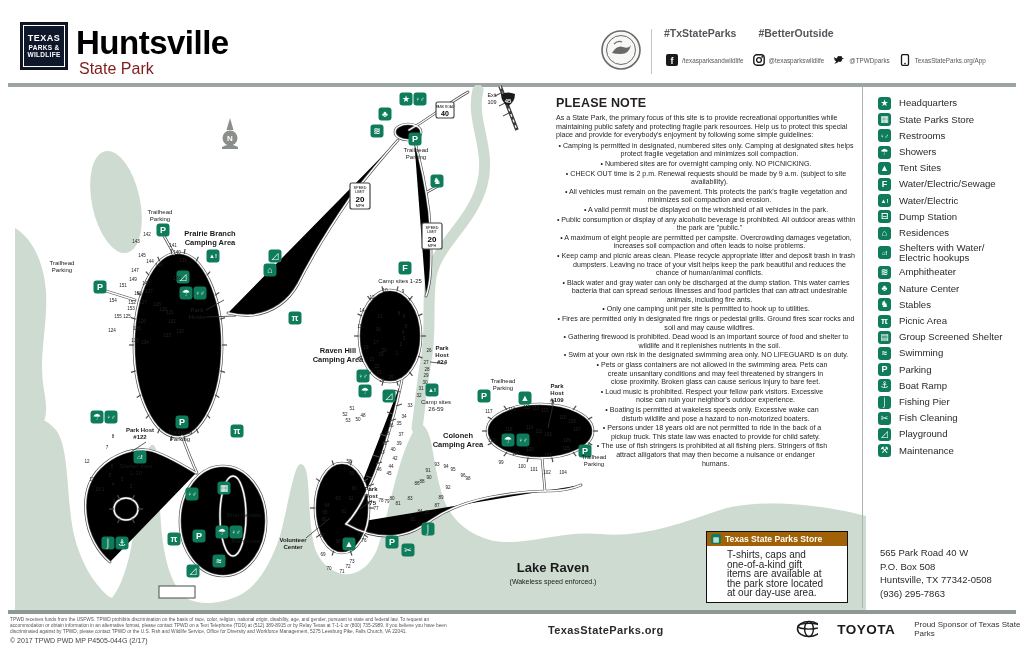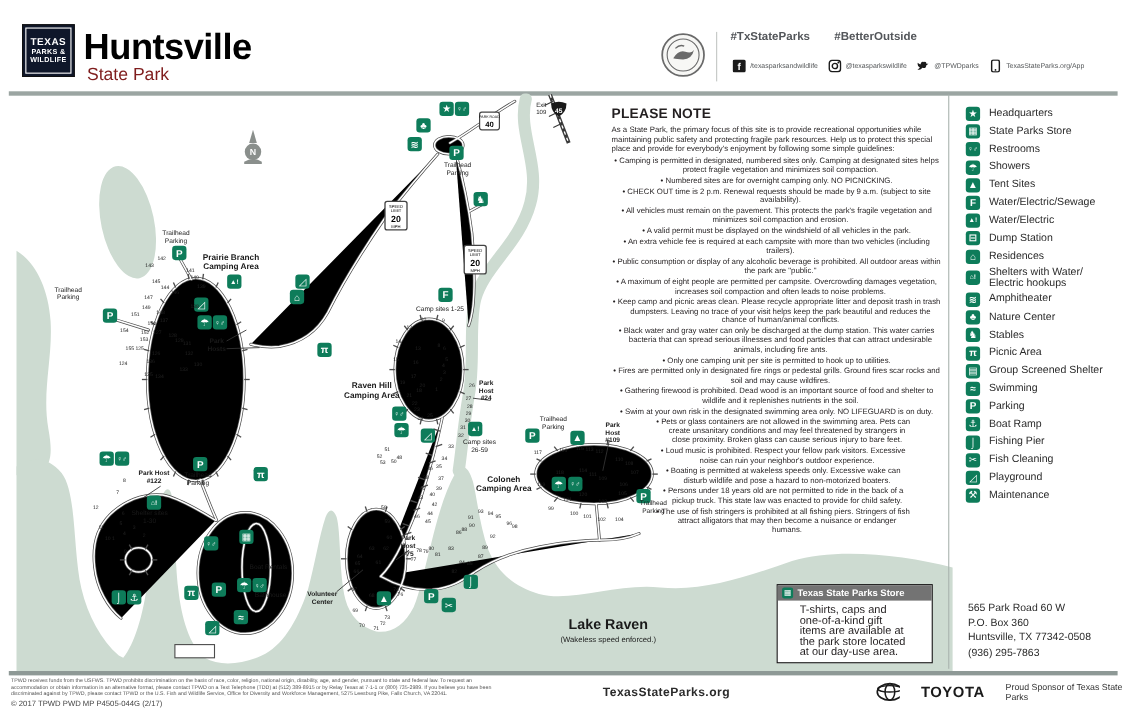--- a/index.html
+++ b/index.html
@@ -33,21 +33,21 @@
   
   .note{position:absolute;left:556px;top:96px;width:300px;}
   .note-title{font-size:12.5px;font-weight:900;letter-spacing:.2px;margin-bottom:4px;}
   .note-intro{font-size:7.1px;line-height:8.6px;margin-bottom:2px;}
   .note ul{margin:0;padding:0;list-style:none;text-align:center;}
   .note li{font-size:7.1px;line-height:8.6px;padding-left:7px;text-indent:-7px;margin-bottom:1px;}
   .note li::before{content:"•  ";}
   .note .indented{margin-left:40px;width:232px;}
   
   .store-box{position:absolute;left:706px;top:531px;width:140px;border:1.5px solid #111;background:#fff;}
-  .store-hdr{background:#737373;color:#fff;font-size:8.6px;font-weight:bold;display:flex;align-items:flex-end;gap:4px;padding:2px 4px;}
+  .store-hdr{background:#a16207;color:#fff;font-size:8.6px;font-weight:bold;display:flex;align-items:flex-end;gap:4px;padding:2px 4px;}
   .store-hdr .gicon{width:10px;height:10px;min-width:10px;font-size:7px;border-radius:2px;}
   .store-body{font-size:10px;line-height:9.6px;padding:4px 20px;}
   
   .address{position:absolute;left:880px;top:546px;font-size:9.5px;line-height:13.5px;color:#2a2a2a;}
   
   .ftr-bar{position:absolute;left:8px;top:610px;width:1008px;height:4px;background:#8e9996;}
   .legal{position:absolute;left:10px;top:617px;width:438px;font-size:4.8px;line-height:5.9px;color:#555;}
   .copyright{position:absolute;left:10px;top:637px;font-size:7px;color:#444;}
   .site-url{position:absolute;left:548px;top:624px;font-size:11px;font-weight:bold;letter-spacing:.4px;color:#2b2b2b;}
   .sponsor{position:absolute;left:796px;top:620px;display:flex;align-items:center;gap:19px;}
@@ -750,21 +750,20 @@
 
   <div class="note">
     <div class="note-title">PLEASE NOTE</div>
     <div class="note-intro">As a State Park, the primary focus of this site is to provide recreational opportunities while maintaining public safety and protecting fragile park resources.  Help us to protect this special place and provide for everybody's enjoyment by following some simple guidelines:</div>
     <ul id="noteBullets">
         <li>Camping is permitted in designated, numbered sites only.  Camping at designated sites helps protect fragile vegetation and minimizes soil compaction.</li>
         <li>Numbered sites are for overnight camping only.  NO PICNICKING.</li>
         <li>CHECK OUT time is 2 p.m.  Renewal requests should be made by 9 a.m. (subject to site availability).</li>
         <li>All vehicles must remain on the pavement.  This protects the park's fragile vegetation and minimizes soil compaction and erosion.</li>
         <li>A valid permit must be displayed on the windshield of all vehicles in the park.</li>
-        <li>An extra vehicle fee is required at each campsite with more than two vehicles (including trailers).</li>
         <li>Public consumption or display of any alcoholic beverage is prohibited.  All outdoor areas within the park are "public."</li>
         <li>A maximum of eight people are permitted per campsite.  Overcrowding damages vegetation, increases soil compaction and often leads to noise problems.</li>
         <li>Keep camp and picnic areas clean.  Please recycle appropriate litter and deposit trash in trash dumpsters.  Leaving no trace of your visit helps keep the park beautiful and reduces the chance of human/animal conflicts.</li>
         <li>Black water and gray water can only be discharged at the dump station.  This water carries bacteria that can spread serious illnesses and food particles that can attract undesirable animals, including fire ants.</li>
         <li>Only one camping unit per site is permitted to hook up to utilities.</li>
         <li>Fires are permitted only in designated fire rings or pedestal grills.  Ground fires scar rocks and soil and may cause wildfires.</li>
         <li>Gathering firewood is prohibited.  Dead wood is an important source of food and shelter to wildlife and it replenishes nutrients in the soil.</li>
         <li>Swim at your own risk in the designated swimming area only.  NO LIFEGUARD is on duty.</li>
       </ul>
     <ul id="noteBulletsInd" class="indented">
@@ -778,22 +777,22 @@
 
   <div class="store-box">
     <div class="store-hdr">
       <span class="gicon">▦</span>
       <span>Texas State Parks Store</span>
     </div>
     <div class="store-body">T-shirts, caps and one-of-a-kind gift items are available at the park store located at our day-use area.</div>
   </div>
 
   <div class="address" id="addressBlock">
-      <div>565 Park Road 60 W</div>
-      <div>P.O. Box 360</div>
+      <div>565 Park Road 40 W</div>
+      <div>P.O. Box 508</div>
       <div>Huntsville, TX 77342-0508</div>
       <div>(936) 295-7863</div>
     </div>
 
   <div class="ftr-bar"></div>
   <div class="legal">TPWD receives funds from the USFWS. TPWD prohibits discrimination on the basis of race, color, religion, national origin, disability, age, and gender, pursuant to state and federal law. To request an accommodation or obtain information in an alternative format, please contact TPWD on a Text Telephone (TDD) at (512) 389-8915 or by Relay Texas at 7-1-1 or (800) 735-2989. If you believe you have been discriminated against by TPWD, please contact TPWD or the U.S. Fish and Wildlife Service, Office for Diversity and Workforce Management, 5275 Leesburg Pike, Falls Church, VA 22041.</div>
   <div class="copyright">© 2017 TPWD   PWD MP P4505-044G (2/17)</div>
   <div class="site-url">TexasStateParks.org</div>
   <div class="sponsor">
     <svg width="26" height="18">

